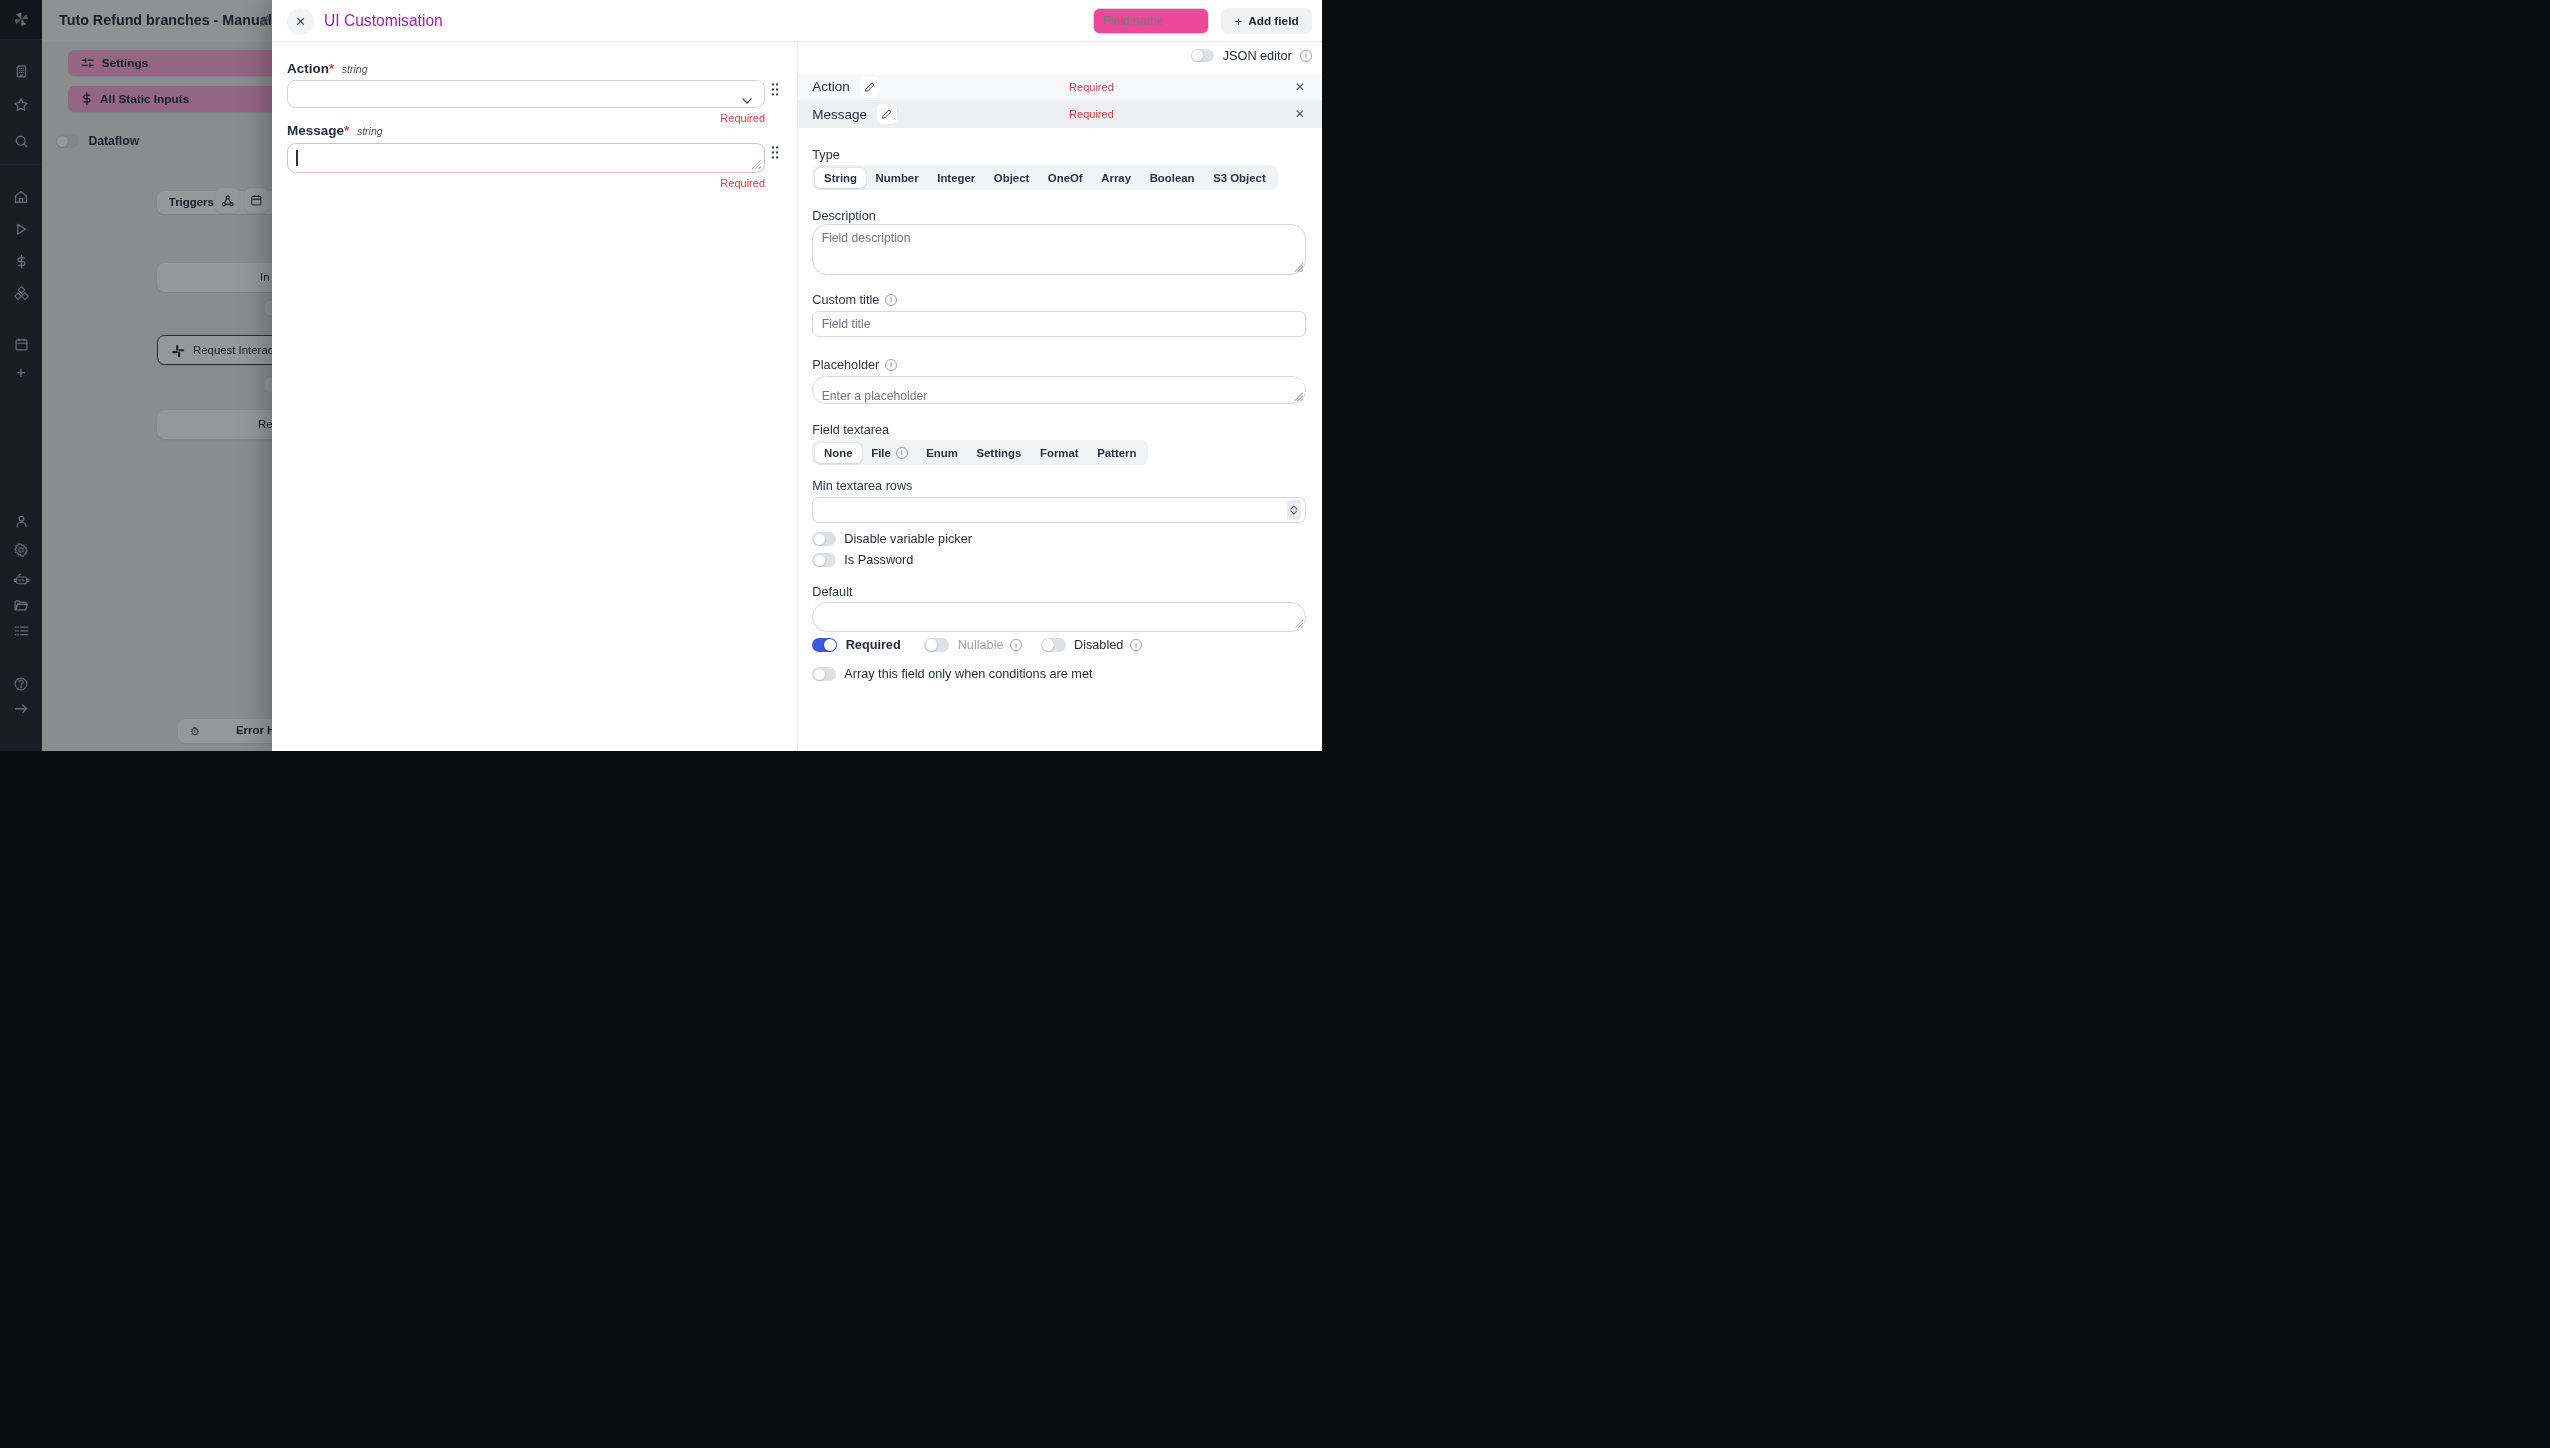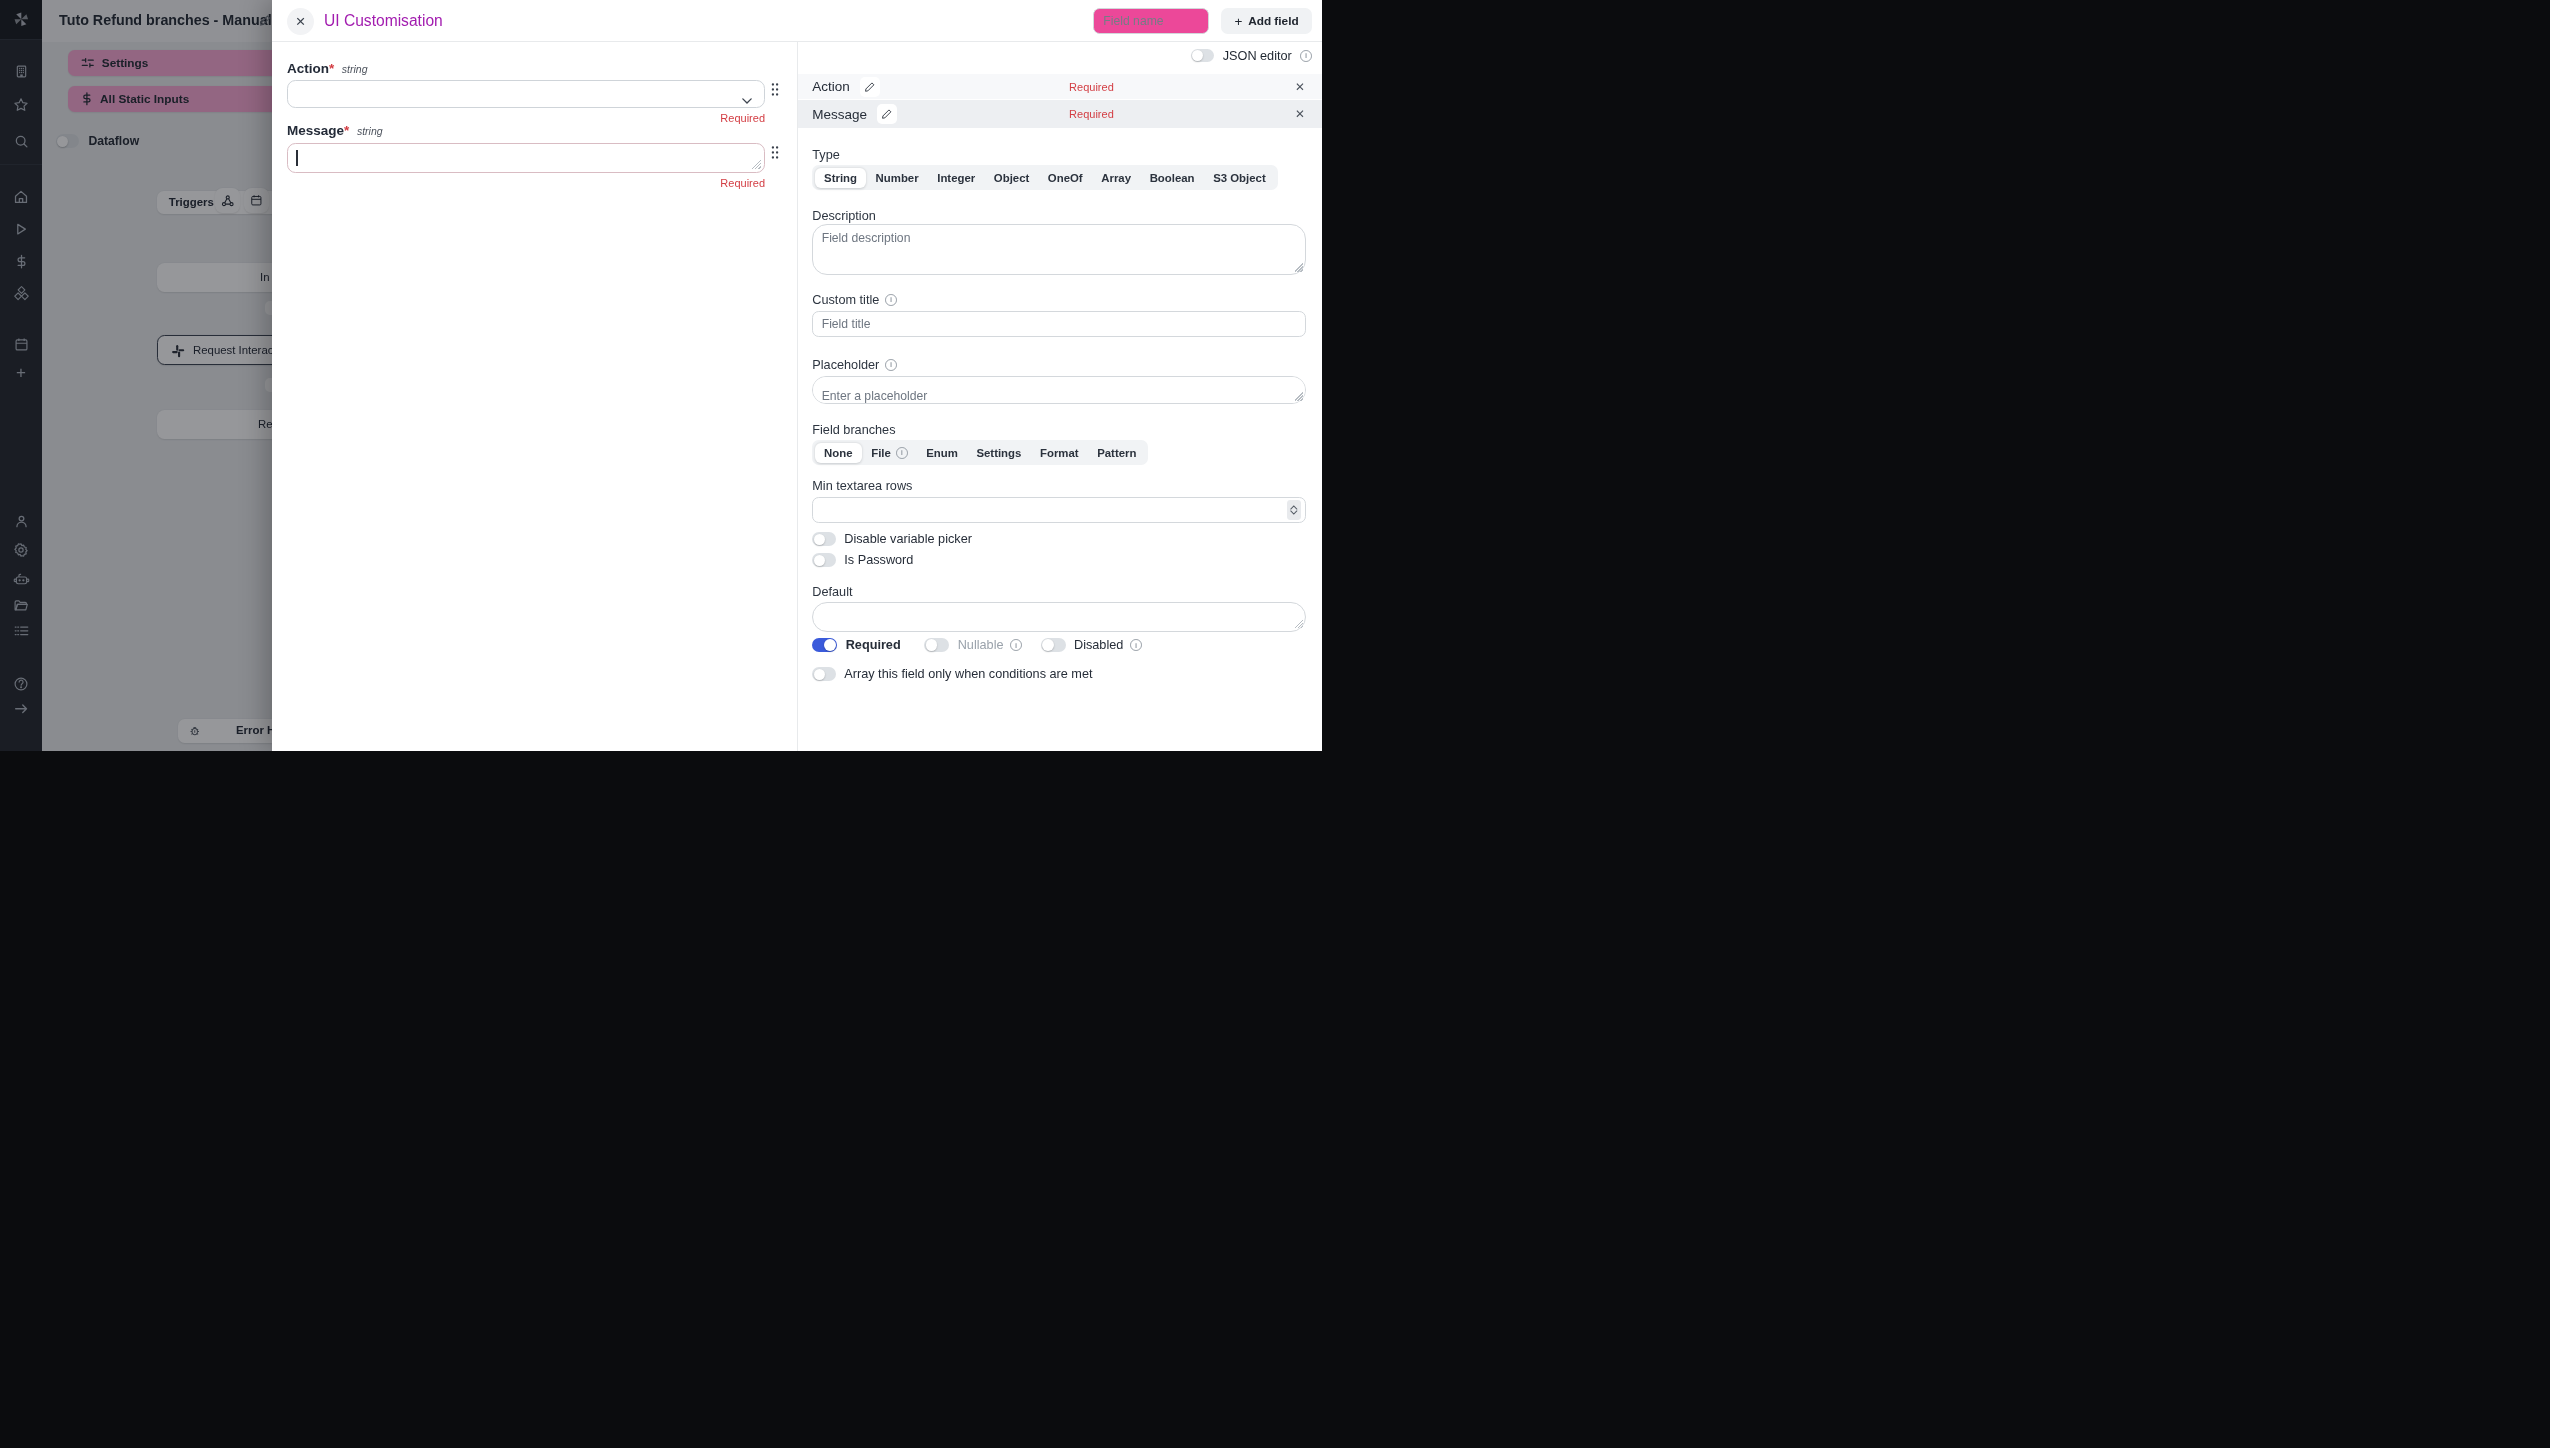--- a/index.html
+++ b/index.html
@@ -399,21 +399,21 @@
 
       <div class="ed-label" style="top:316px">
         <span>Placeholder</span>
           <span class="info-i"></span>
       </div>
       <div class="ta-wrap" style="top:334px;height:28px">
         <textarea class="ed-ta" style="padding-top: 12px;" placeholder="Enter a placeholder"></textarea>
         <span class="rz"></span>
       </div>
 
-      <div class="ed-label" style="top:381px">Field branches</div>
+      <div class="ed-label" style="top:381px">Field textarea</div>
       <div class="seg" style="top:398px">
         <span class="opt sel">None</span>
         <span class="opt">
             <span>File</span>
             <span class="info-i"></span>
           </span>
         <span class="opt">Enum</span>
         <span class="opt">Settings</span>
         <span class="opt">Format</span>
         <span class="opt">Pattern</span>

